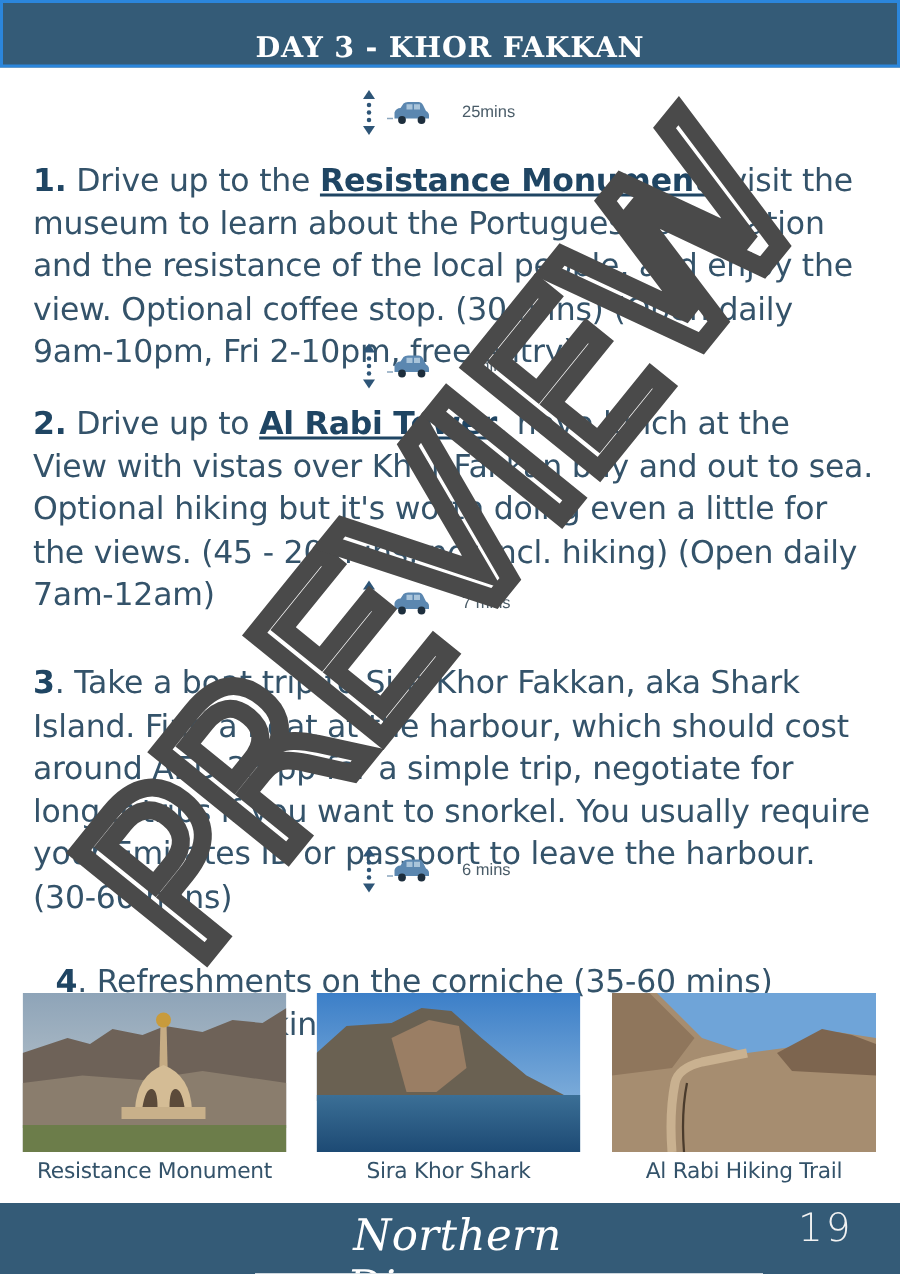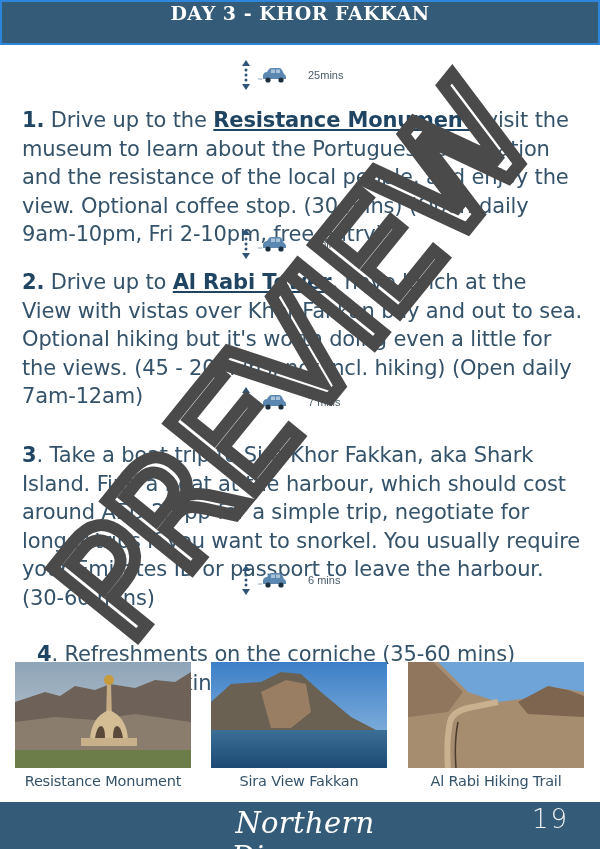--- a/index.html
+++ b/index.html
@@ -2,21 +2,21 @@
 <html><head>
   <meta charset="utf-8">
   <style>
     * { box-sizing: border-box; margin: 0; padding: 0; }
     html, body { width: 600px; height: 849px; background: #ffffff; overflow: hidden; }
     body { position: relative; font-family: "DejaVu Sans", sans-serif; color: #34536a; }
 
     .header {
       position: absolute; left: 0; top: 0; width: 600px; height: 45px;
       background: #345b77; border: 2px solid #2b86dc;
-      display: flex; align-items: flex-start; justify-content: center;
+      display: flex; align-items: flex-end; justify-content: center;
     }
     .header-title {
       font-family: "DejaVu Serif", serif; font-weight: bold; color: #ffffff;
       font-size: 19px; letter-spacing: 0.5px; font-variant: small-caps;
     }
 
     .travel {
       position: absolute; left: 240px; height: 34px; width: 140px;
       display: flex; align-items: center;
     }
@@ -180,21 +180,21 @@
           <stop offset="0" stop-color="#3b6f96"></stop>
           <stop offset="1" stop-color="#1d4a74"></stop>
         </linearGradient>
       </defs>
     <rect width="176" height="106" fill="url(#sky2)"></rect>
     <polygon points="0,40 20,22 50,20 70,10 90,12 110,30 140,55 165,68 176,70 0,72" fill="#6a6152"></polygon>
     <polygon points="50,30 75,18 95,22 100,50 80,66 60,66" fill="#9a7e64"></polygon>
     <rect x="0" y="68" width="176" height="38" fill="url(#sea2)"></rect>
   </svg>
 </div>
-<span class="caption" style="left:204px;">Sira View Fakkan</span>
+<span class="caption" style="left:204px;">Sira Khor Shark</span>
 
 <div class="photo" style="left:408px;">
   <svg width="176" height="106" viewBox="0 0 176 106">
     <rect width="176" height="106" fill="#6fa4d8"></rect>
     <polygon points="0,0 30,0 60,30 90,40 120,36 150,26 176,30 176,106 0,106" fill="#a68d70"></polygon>
     <polygon points="0,0 25,0 55,30 40,50 0,55" fill="#8f765c"></polygon>
     <polygon points="110,40 140,24 160,28 176,34 176,55 120,52" fill="#7d654f"></polygon>
     <path d="M40,106 Q38,80 42,60 Q44,50 60,46 L90,40" stroke="#c9b190" stroke-width="6" fill="none"></path>
     <path d="M48,106 Q46,80 50,60" stroke="#4a3b2c" stroke-width="1.5" fill="none"></path>
   </svg>

